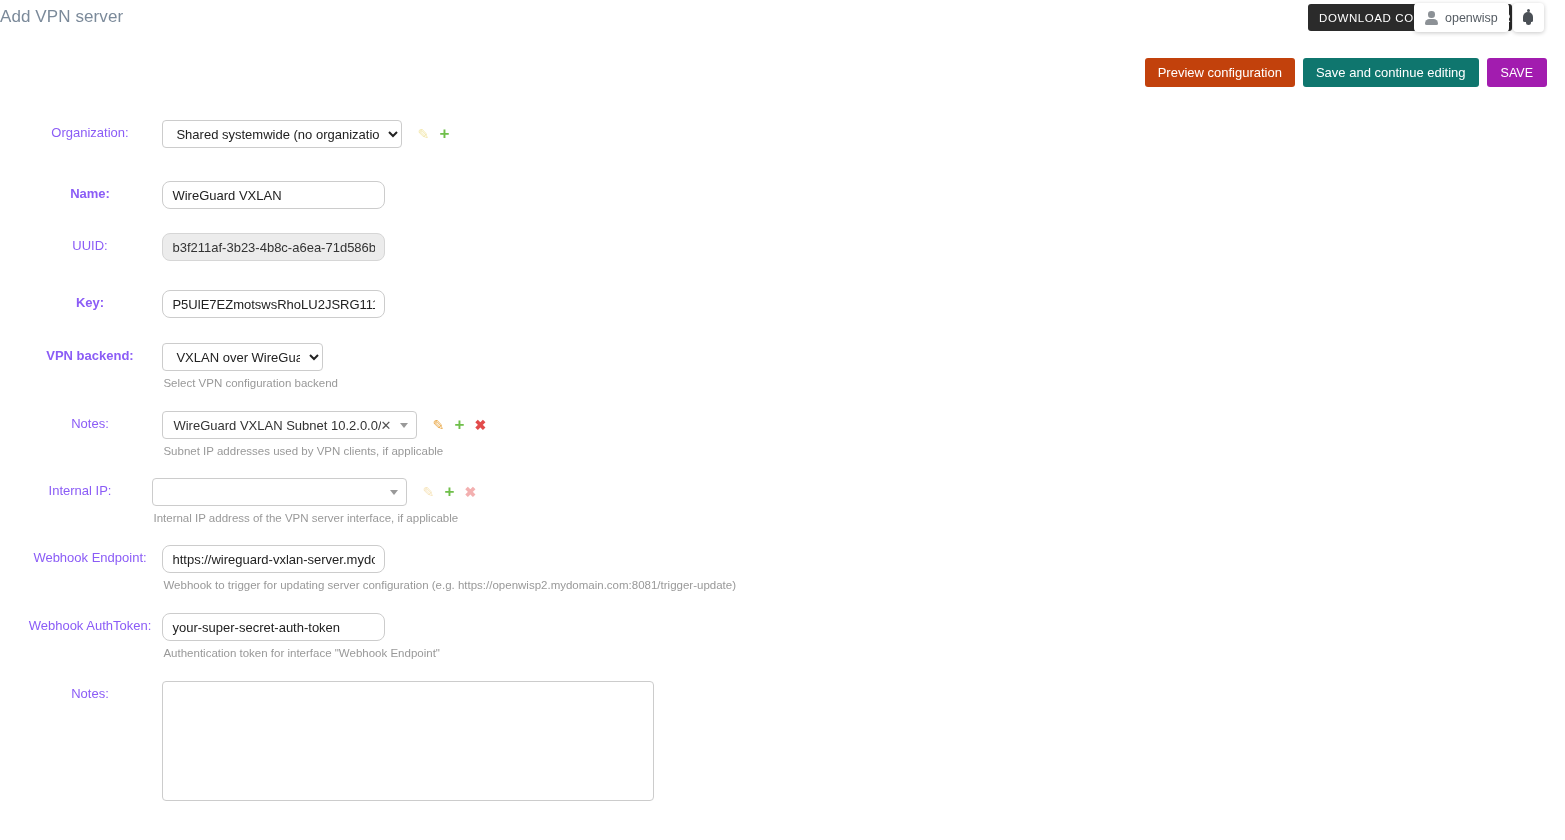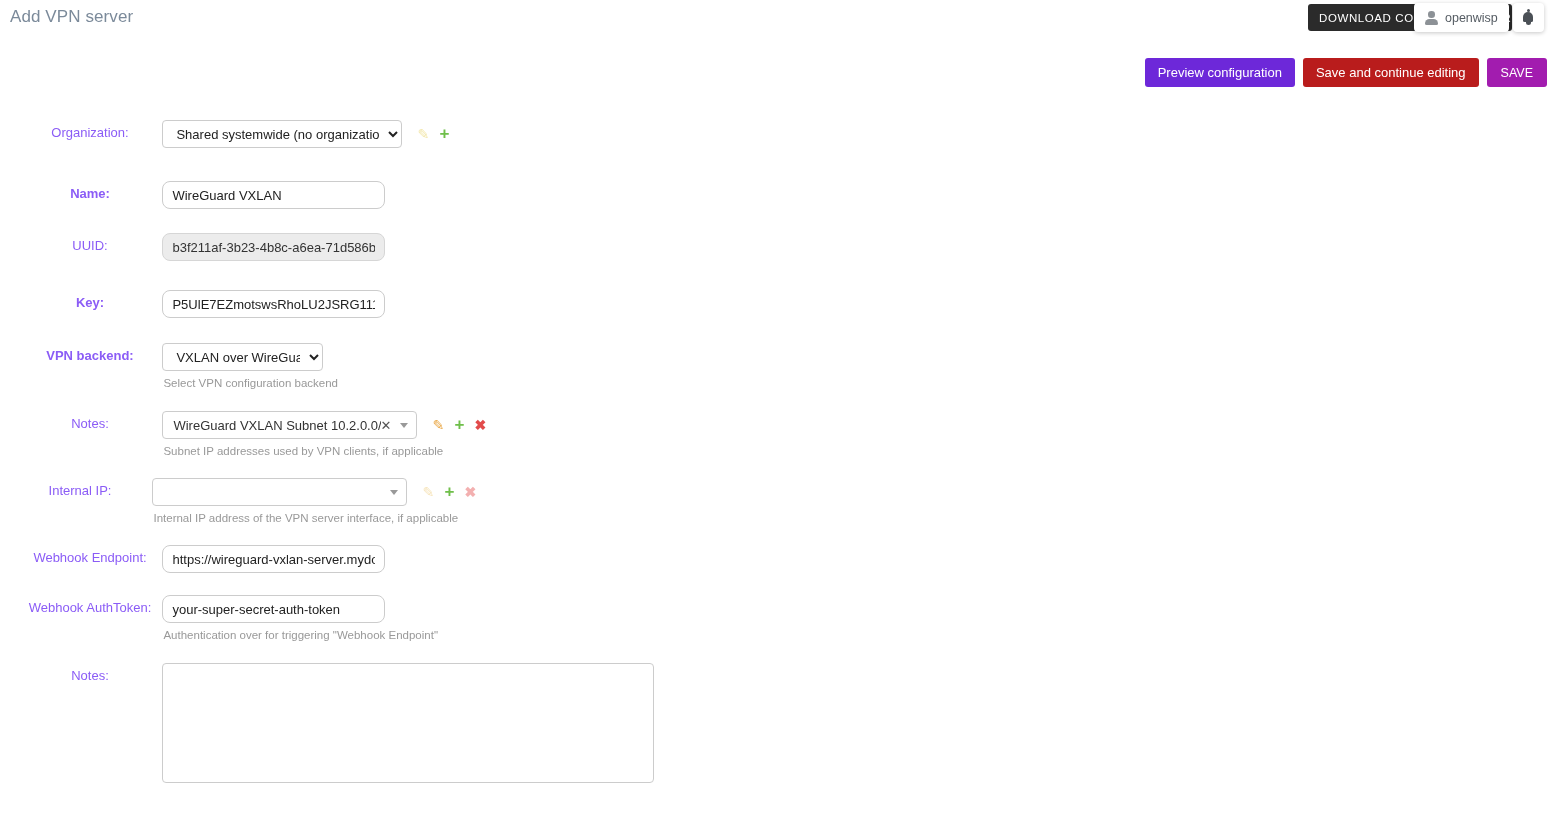--- a/index.html
+++ b/index.html
@@ -13,21 +13,21 @@
   }
 
   
   .topbar {
     position: relative;
     height: 36px;
     width: 100%;
   }
   .page-title {
     position: absolute;
-    left: 10px; top: 7px;
+    left: 0; top: 7px;
     font-size: 17px;
     color: #7b8a9a;
     font-weight: 400;
     letter-spacing: .1px;
   }
   .dark-pill {
     position: absolute;
     top: 4px;
     height: 27px;
     background: #2b2b2b;
@@ -113,22 +113,22 @@
     border-radius: 3px;
     font-family: "Liberation Sans", sans-serif;
     font-size: 13px;
     color: #ffffff;
     padding: 0 13px;
     cursor: pointer;
     display: flex;
     align-items: center;
     white-space: nowrap;
   }
-  .btn-preview { background: #6d28d9; }
-  .btn-continue { background: #b91c1c; }
+  .btn-preview { background: #c2410c; }
+  .btn-continue { background: #0f766e; }
   .btn-save { background: #a21caf; padding: 0 14px; font-size: 12.5px; }
 
   
   .form {
     position: absolute;
     top: 120px; left: 0;
     width: 100%;
   }
   .row {
     position: relative;
@@ -347,28 +347,29 @@
         <span class="ico ico-del-faded">✖</span>
       </span>
       <div class="helptext">Internal IP address of the VPN server interface, if applicable</div>
     </span>
   </div>
 
   <div class="row" style="margin-bottom:22px;">
     <span class="label">Webhook Endpoint:</span>
     <span class="field">
       <input type="text" id="webhook-endpoint-input" value="https://wireguard-vxlan-server.mydomain" style="">
+      <div class="helptext">Webhook to trigger for updating server configuration (e.g. https://openwisp2.mydomain.com:8081/trigger-update)</div>
     </span>
   </div>
 
   <div class="row" style="margin-bottom:22px;">
     <span class="label">Webhook AuthToken:</span>
     <span class="field">
       <input type="text" id="webhook-authtoken-input" value="your-super-secret-auth-token" style="">
-      <div class="helptext">Authentication over for triggering "Webhook Endpoint"</div>
+      <div class="helptext">Authentication token for interface "Webhook Endpoint"</div>
     </span>
   </div>
 
   <div class="row">
     <span class="label">Notes:</span>
     <span class="field">
       <textarea id="notes-textarea" style=""></textarea>
     </span>
   </div>
 

